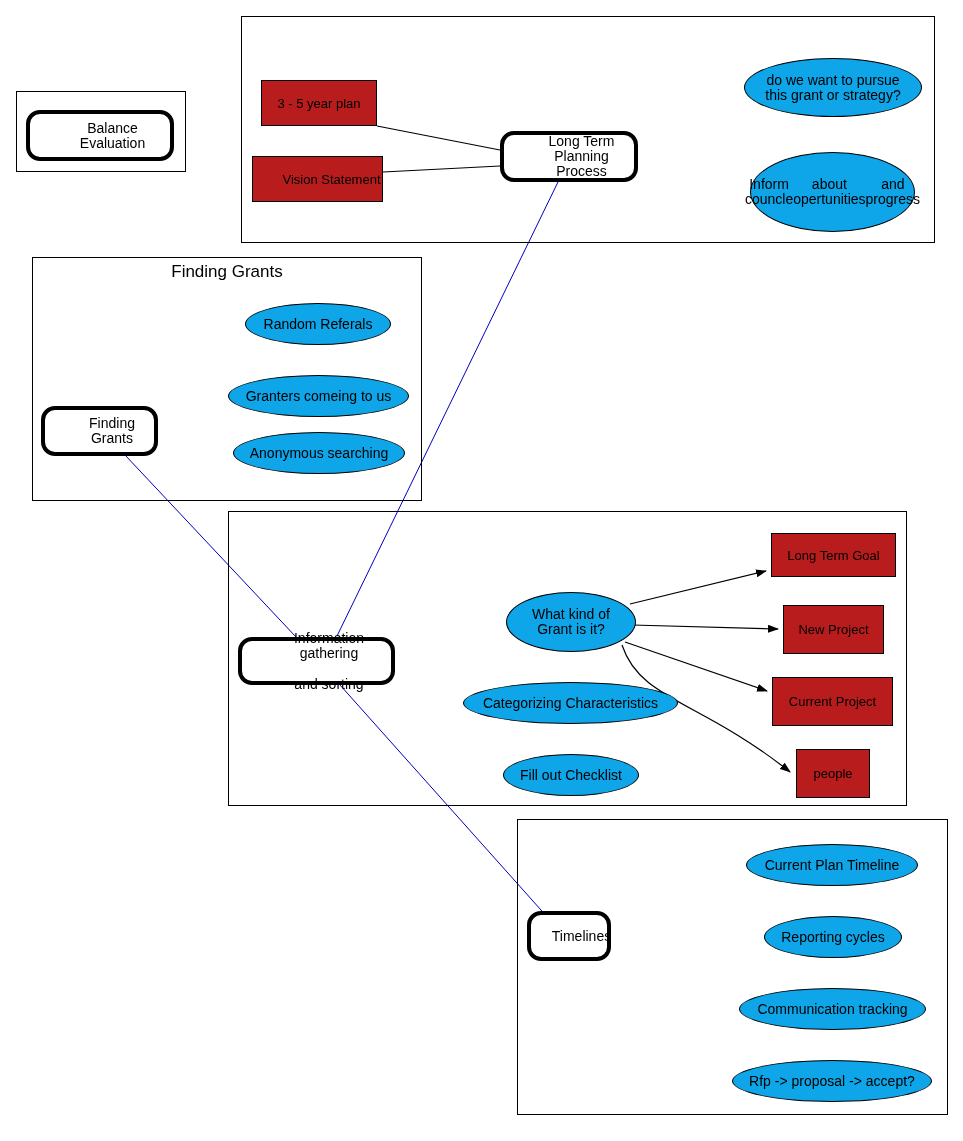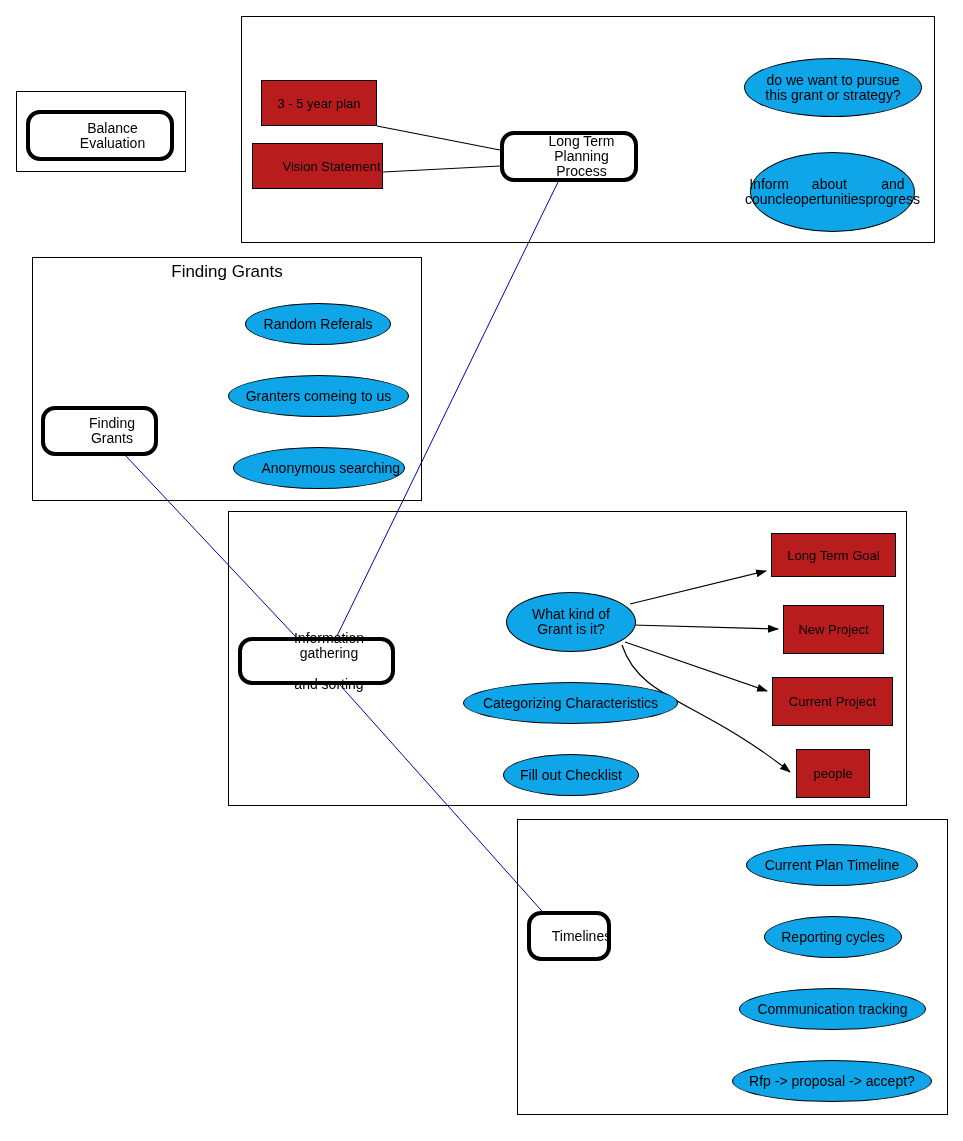--- a/index.html
+++ b/index.html
@@ -48,21 +48,21 @@
   <div class="rnode" style="left:26px;top:110px;width:148px;height:51px;">
     <span>Balance Evaluation</span>
   </div>
 
   <div class="group-box" style="left:241px;top:16px;width:694px;height:227px;"></div>
 
   <div class="rect" style="left:261px;top:80px;width:116px;height:46px;">
     <span>3 - 5 year plan</span>
   </div>
 
-  <div class="rect" style="left:252px;top:143px;width:131px;height:46px;padding-left:28px;">
+  <div class="rect" style="left:252px;top:156px;width:131px;height:46px;padding-left:28px;">
     <span>Vision Statement</span>
   </div>
 
   <div class="rnode" style="left:500px;top:131px;width:138px;height:51px;flex-direction:column;">
     <span>Long Term</span>
     <span>Planning Process</span>
   </div>
 
   <div class="ell" style="left:744px;top:58px;width:178px;height:59px;flex-direction:column;">
     <span>do we want to pursue</span>
@@ -83,21 +83,21 @@
   </div>
 
   <div class="ell" style="left:245px;top:303px;width:146px;height:42px;">
     <span>Random Referals</span>
   </div>
 
   <div class="ell" style="left:228px;top:375px;width:181px;height:42px;">
     <span>Granters comeing to us</span>
   </div>
 
-  <div class="ell" style="left:233px;top:447px;width:172px;height:42px;justify-content:flex-end;">
+  <div class="ell" style="left:233px;top:432px;width:172px;height:42px;">
     <span>Anonymous searching</span>
   </div>
 
   <div class="group-box" style="left:228px;top:511px;width:679px;height:295px;"></div>
 
   <div class="rnode" style="left:238px;top:637px;width:157px;height:48px;flex-direction:column;gap:16px;">
     <span>Information gathering</span>
     <span>and sorting</span>
   </div>
 

